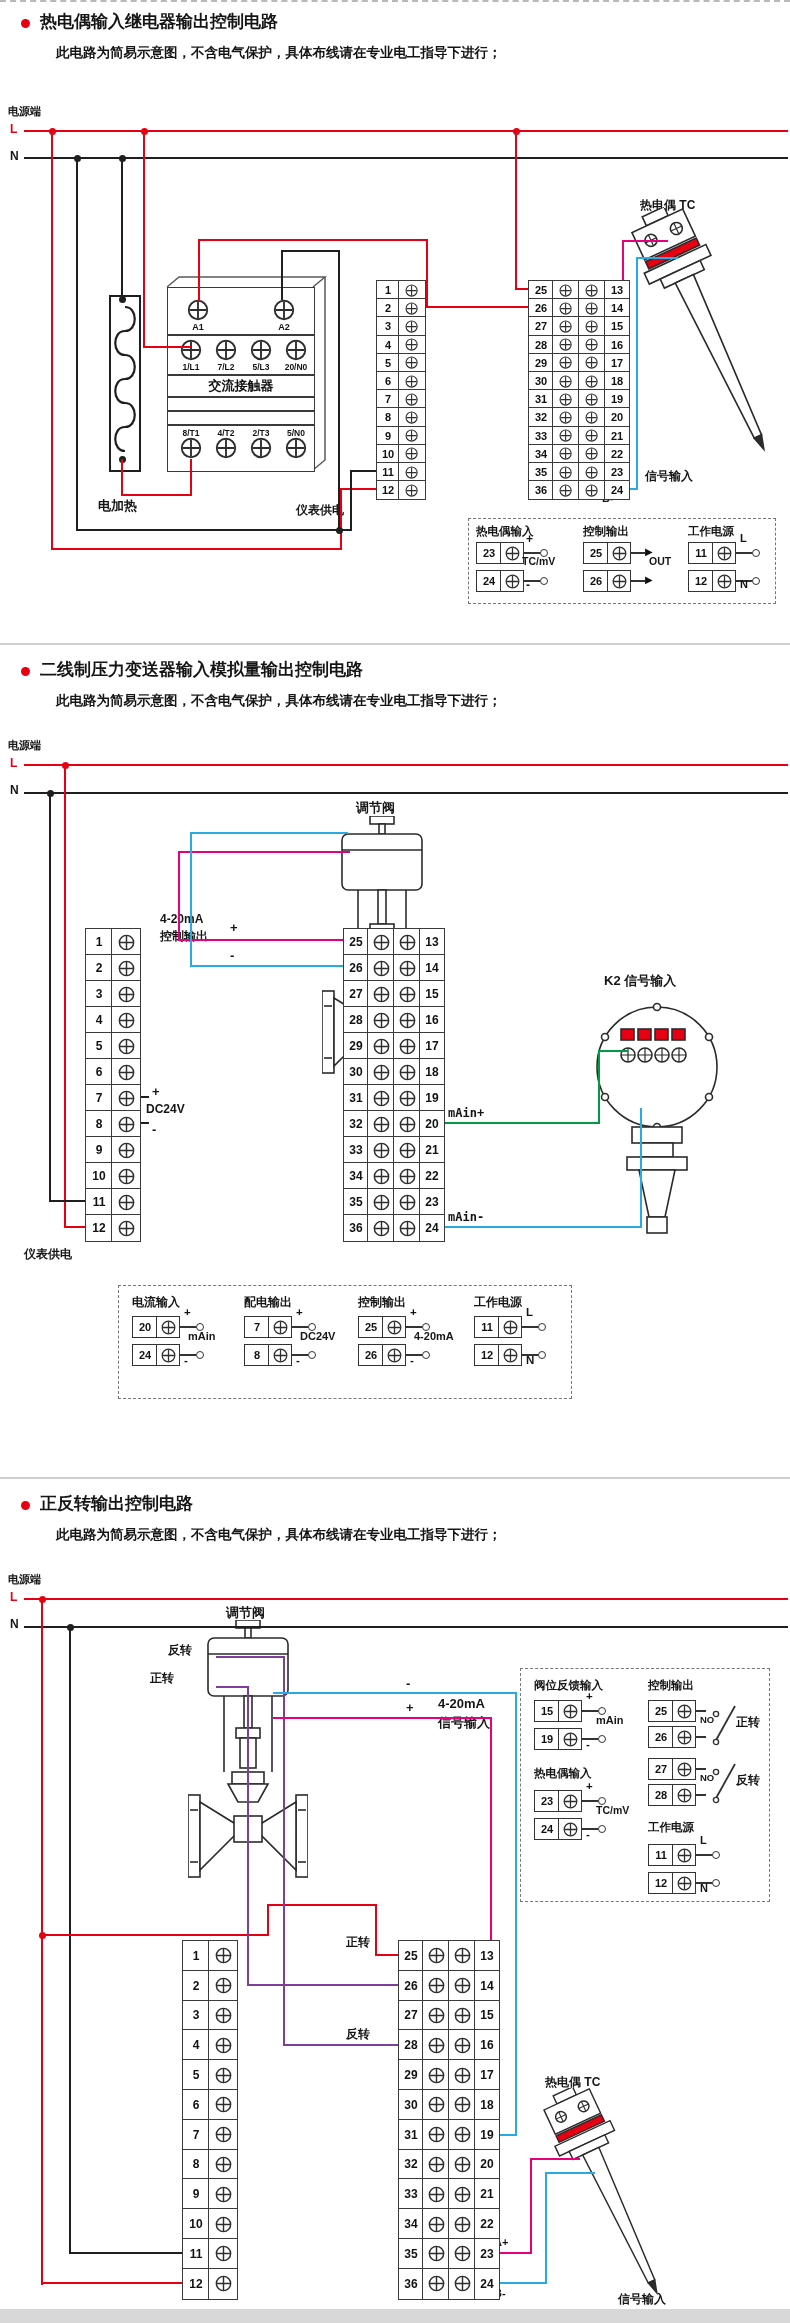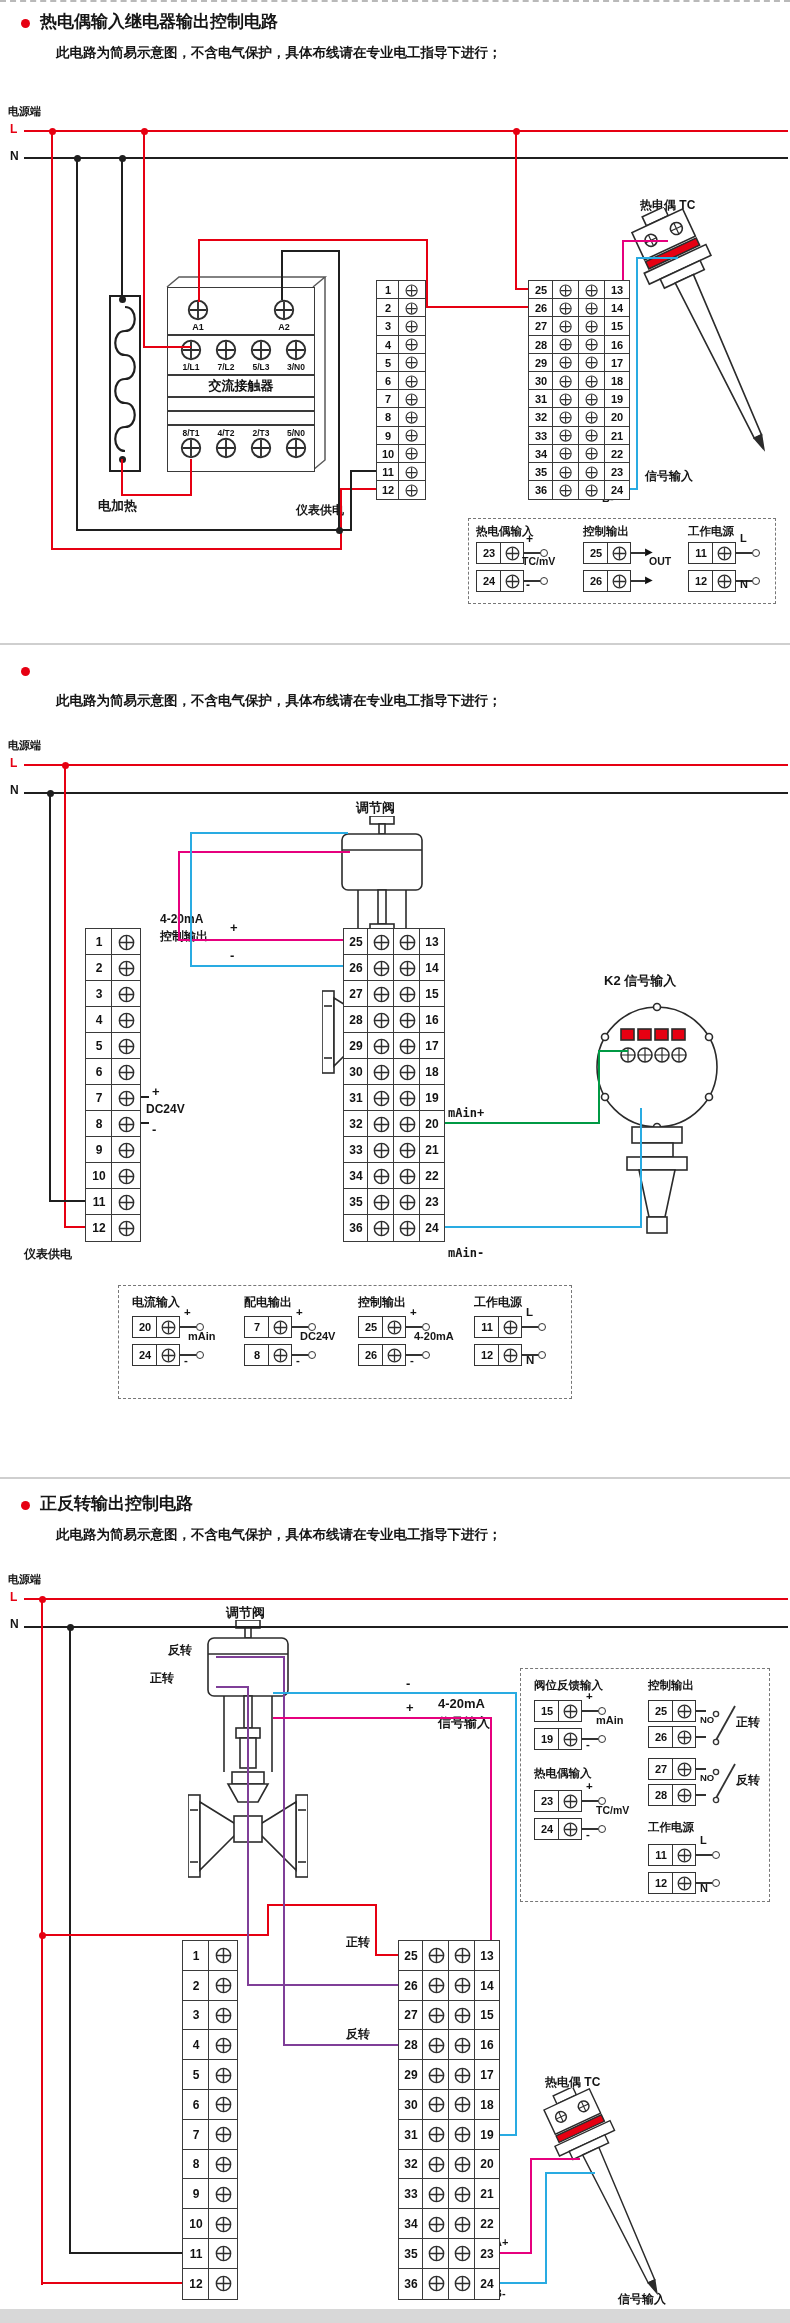--- a/index.html
+++ b/index.html
@@ -85,21 +85,21 @@
     <path d="M10 2.4 V17.6 M2.4 10 H17.6" stroke="#2d2d2d" stroke-width="1.7"></path>
         </svg>
       </div>
       <div style="position: absolute; left: 93px; top: 74px; transform: translateX(-50%); font-size: 8.5px; font-weight: bold; white-space: nowrap;">5/L3</div>
       <div style="position: absolute; left: 117px; top: 51px;">
         <svg width="22" height="22" viewBox="0 0 20 20">
     <circle cx="10" cy="10" r="8.4" fill="#fff" stroke="#2d2d2d" stroke-width="1.7"></circle>
     <path d="M10 2.4 V17.6 M2.4 10 H17.6" stroke="#2d2d2d" stroke-width="1.7"></path>
         </svg>
       </div>
-      <div style="position: absolute; left: 128px; top: 74px; transform: translateX(-50%); font-size: 8.5px; font-weight: bold; white-space: nowrap;">3/N0</div>
+      <div style="position: absolute; left: 128px; top: 74px; transform: translateX(-50%); font-size: 8.5px; font-weight: bold; white-space: nowrap;">20/N0</div>
       <div style="position: absolute; left: 0px; top: 86px; width: 146px; height: 1.5px; background: rgb(58, 58, 58);"></div>
       <div style="position: absolute; left: 0px; top: 89px; width: 146px; text-align: center; font-size: 13px; font-weight: bold;">交流接触器</div>
       <div style="position: absolute; left: 0px; top: 108px; width: 146px; height: 1.5px; background: rgb(58, 58, 58);"></div>
       <div style="position: absolute; left: 0px; top: 122px; width: 146px; height: 1.5px; background: rgb(58, 58, 58);"></div>
       <div style="position: absolute; left: 0px; top: 136px; width: 146px; height: 1.5px; background: rgb(58, 58, 58);"></div>
       <div style="position: absolute; left: 23px; top: 140px; transform: translateX(-50%); font-size: 8.5px; font-weight: bold; white-space: nowrap;">8/T1</div>
       <div style="position: absolute; left: 12px; top: 149px;">
         <svg width="22" height="22" viewBox="0 0 20 20">
     <circle cx="10" cy="10" r="8.4" fill="#fff" stroke="#2d2d2d" stroke-width="1.7"></circle>
     <path d="M10 2.4 V17.6 M2.4 10 H17.6" stroke="#2d2d2d" stroke-width="1.7"></path>
@@ -138,34 +138,35 @@
         <path d="M62 19v12M56 25h12" stroke-width="1.2"></path>
       <rect x="20" y="42" width="56" height="8" fill="#e60012"></rect>
       <rect x="14" y="52" width="68" height="12"></rect>
       <rect x="26" y="64" width="44" height="10"></rect>
       <polygon points="38,74 58,74 52,248 44,248"></polygon>
       <polygon points="44,248 52,248 48,262" fill="#2b2b2b"></polygon>
     </g>
   </svg>
 
   <div class="bullet" style="left:21px;top:667px;"></div>
+  <div class="lbl t17" style="left:40px;top:658px;">二线制压力变送器输入模拟量输出控制电路</div>
   <div class="lbl t14" style="left:56px;top:692px;">此电路为简易示意图，不含电气保护，具体布线请在专业电工指导下进行；</div>
   <div class="lbl t11" style="left:8px;top:738px;">电源端</div>
   <div class="lbl t12" style="left:10px;top:756px;color:#e60012;">L</div>
   <div class="lbl t12" style="left:10px;top:783px;">N</div>
   <div class="lbl t13" style="left:356px;top:799px;">调节阀</div>
   <div class="lbl t12" style="left:160px;top:912px;">4-20mA</div>
   <div class="lbl t12" style="left:160px;top:928px;">控制输出</div>
   <div class="lbl t13" style="left:230px;top:920px;">+</div>
   <div class="lbl t13" style="left:230px;top:948px;">-</div>
   <div class="lbl t13" style="left:152px;top:1084px;">+</div>
   <div class="lbl t12" style="left:146px;top:1102px;">DC24V</div>
   <div class="lbl t13" style="left:152px;top:1122px;">-</div>
   <div class="lbl t12" style="left:448px;top:1106px;font-family:'DejaVu Sans Mono',monospace;">mAin+</div>
-  <div class="lbl t12" style="left:448px;top:1210px;font-family:'DejaVu Sans Mono',monospace;margin-top:36px;">mAin-</div>
+  <div class="lbl t12" style="left:448px;top:1210px;font-family:'DejaVu Sans Mono',monospace;">mAin-</div>
   <div class="lbl t12" style="left:24px;top:1246px;">仪表供电</div>
   <div class="lbl t13" style="left:604px;top:972px;">K2  信号输入</div>
   <div class="lbl t11" style="left:634px;top:1078px;">A</div>
   <div class="lbl t11" style="left:656px;top:1078px;">B</div>
 
   <svg class="abs" style="left:322px;top:816px;" width="120" height="290" viewBox="0 0 120 290">
     <g stroke="#2b2b2b" stroke-width="1.6" fill="#fff">
       <rect x="48" y="0" width="24" height="8"></rect>
         <rect x="57" y="8" width="6" height="10"></rect>
       <rect x="20" y="18" width="80" height="56" rx="6"></rect>

